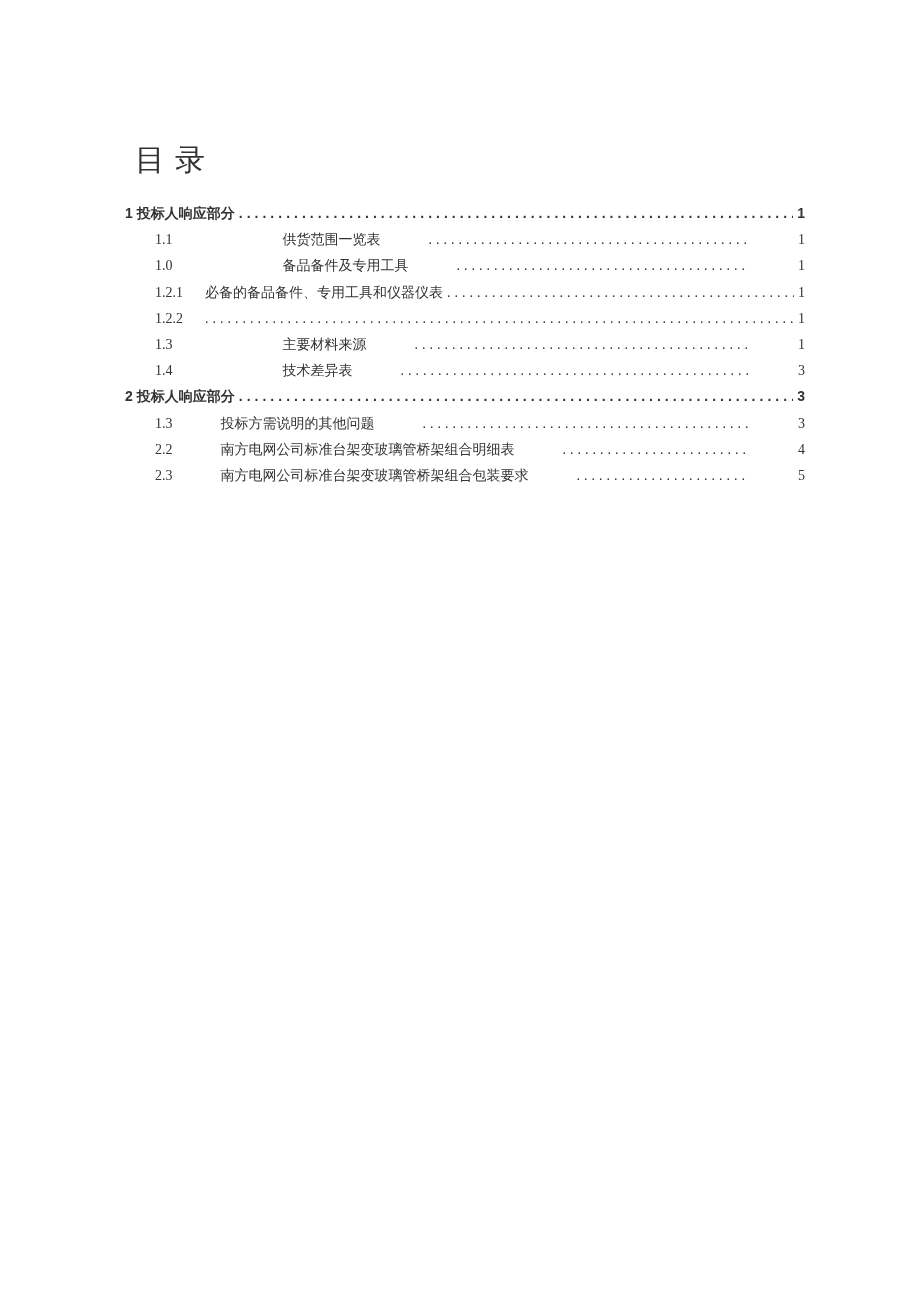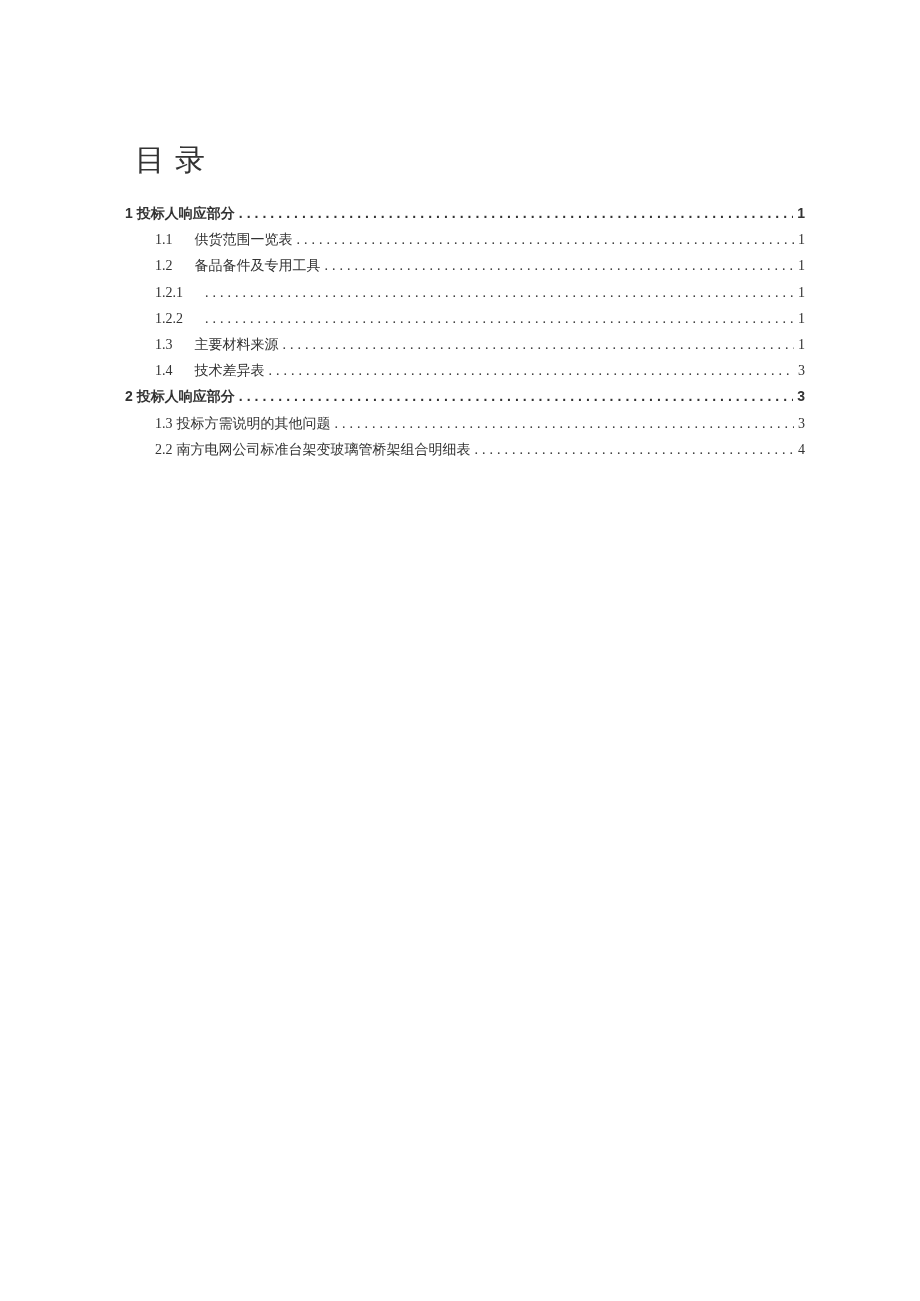--- a/index.html
+++ b/index.html
@@ -52,20 +52,21 @@
       color: #333;
     }
     .toc-leader::after {
       content: "..........................................................................................................................................";
     }
     .toc-page {
       flex-shrink: 0;
     }
     .indent-1 {
       padding-left: 30px;
+      gap: 44px;
     }
     .indent-2 {
       padding-left: 30px;
     }
     .number-gap {
       display: inline-block;
       width: 18px;
     }
   </style>
 </head>
@@ -81,29 +82,30 @@
       <span class="toc-page">1</span>
     </div>
     <div class="toc-entry indent-1">
       <span class="toc-number">1.1</span>
       <span class="number-gap"></span>
       <span class="toc-text">供货范围一览表</span>
       <span class="toc-leader"></span>
       <span class="toc-page">1</span>
     </div>
     <div class="toc-entry indent-1">
-      <span class="toc-number">1.2</span>
+      <span class="toc-number">1.0</span>
       <span class="number-gap"></span>
       <span class="toc-text">备品备件及专用工具</span>
       <span class="toc-leader"></span>
       <span class="toc-page">1</span>
     </div>
     <div class="toc-entry indent-2">
       <span class="toc-number">1.2.1</span>
       <span class="number-gap"></span>
+      <span class="toc-text">必备的备品备件、专用工具和仪器仪表</span>
       <span class="toc-leader"></span>
       <span class="toc-page">1</span>
     </div>
     <div class="toc-entry indent-2">
       <span class="toc-number">1.2.2</span>
       <span class="number-gap"></span>
       <span class="toc-leader"></span>
       <span class="toc-page">1</span>
     </div>
     <div class="toc-entry indent-1">
@@ -131,13 +133,19 @@
       <span class="toc-text">投标方需说明的其他问题</span>
       <span class="toc-leader"></span>
       <span class="toc-page">3</span>
     </div>
     <div class="toc-entry indent-1">
       <span class="toc-number">2.2</span>
       <span class="toc-text">南方电网公司标准台架变玻璃管桥架组合明细表</span>
       <span class="toc-leader"></span>
       <span class="toc-page">4</span>
     </div>
+    <div class="toc-entry indent-1">
+      <span class="toc-number">2.3</span>
+      <span class="toc-text">南方电网公司标准台架变玻璃管桥架组合包装要求</span>
+      <span class="toc-leader"></span>
+      <span class="toc-page">5</span>
+    </div>
   </div>
 
 </body></html>

